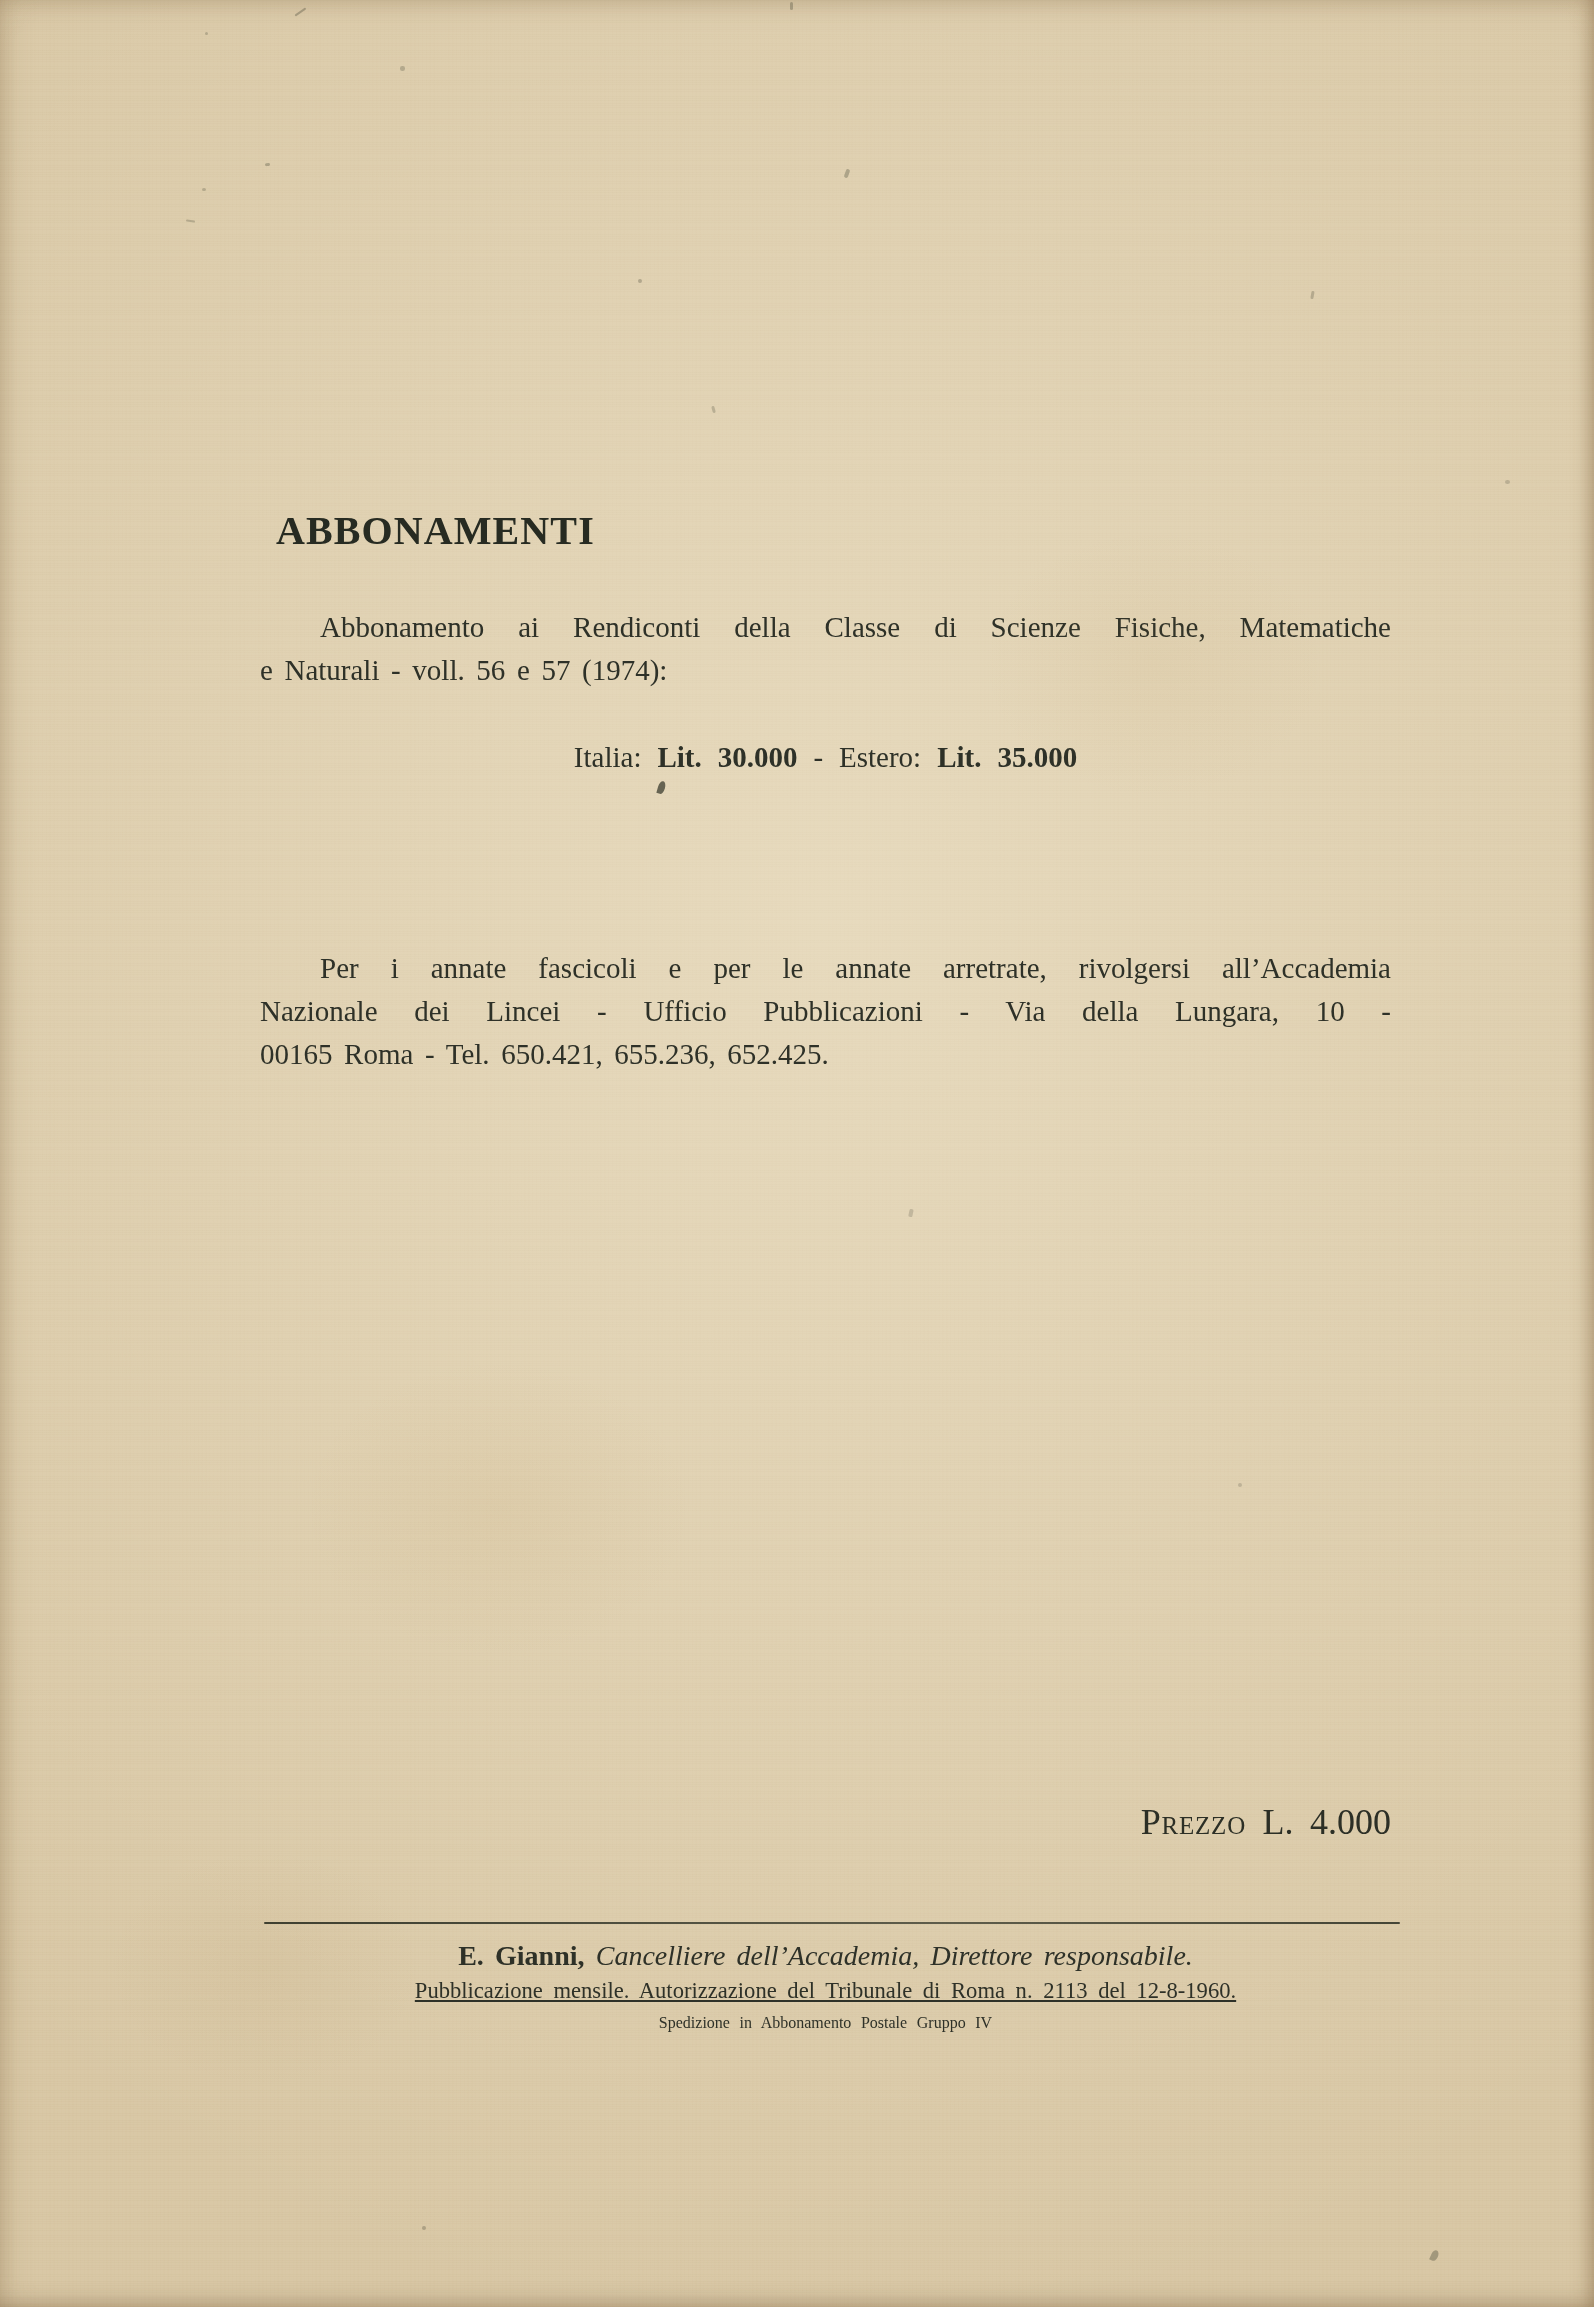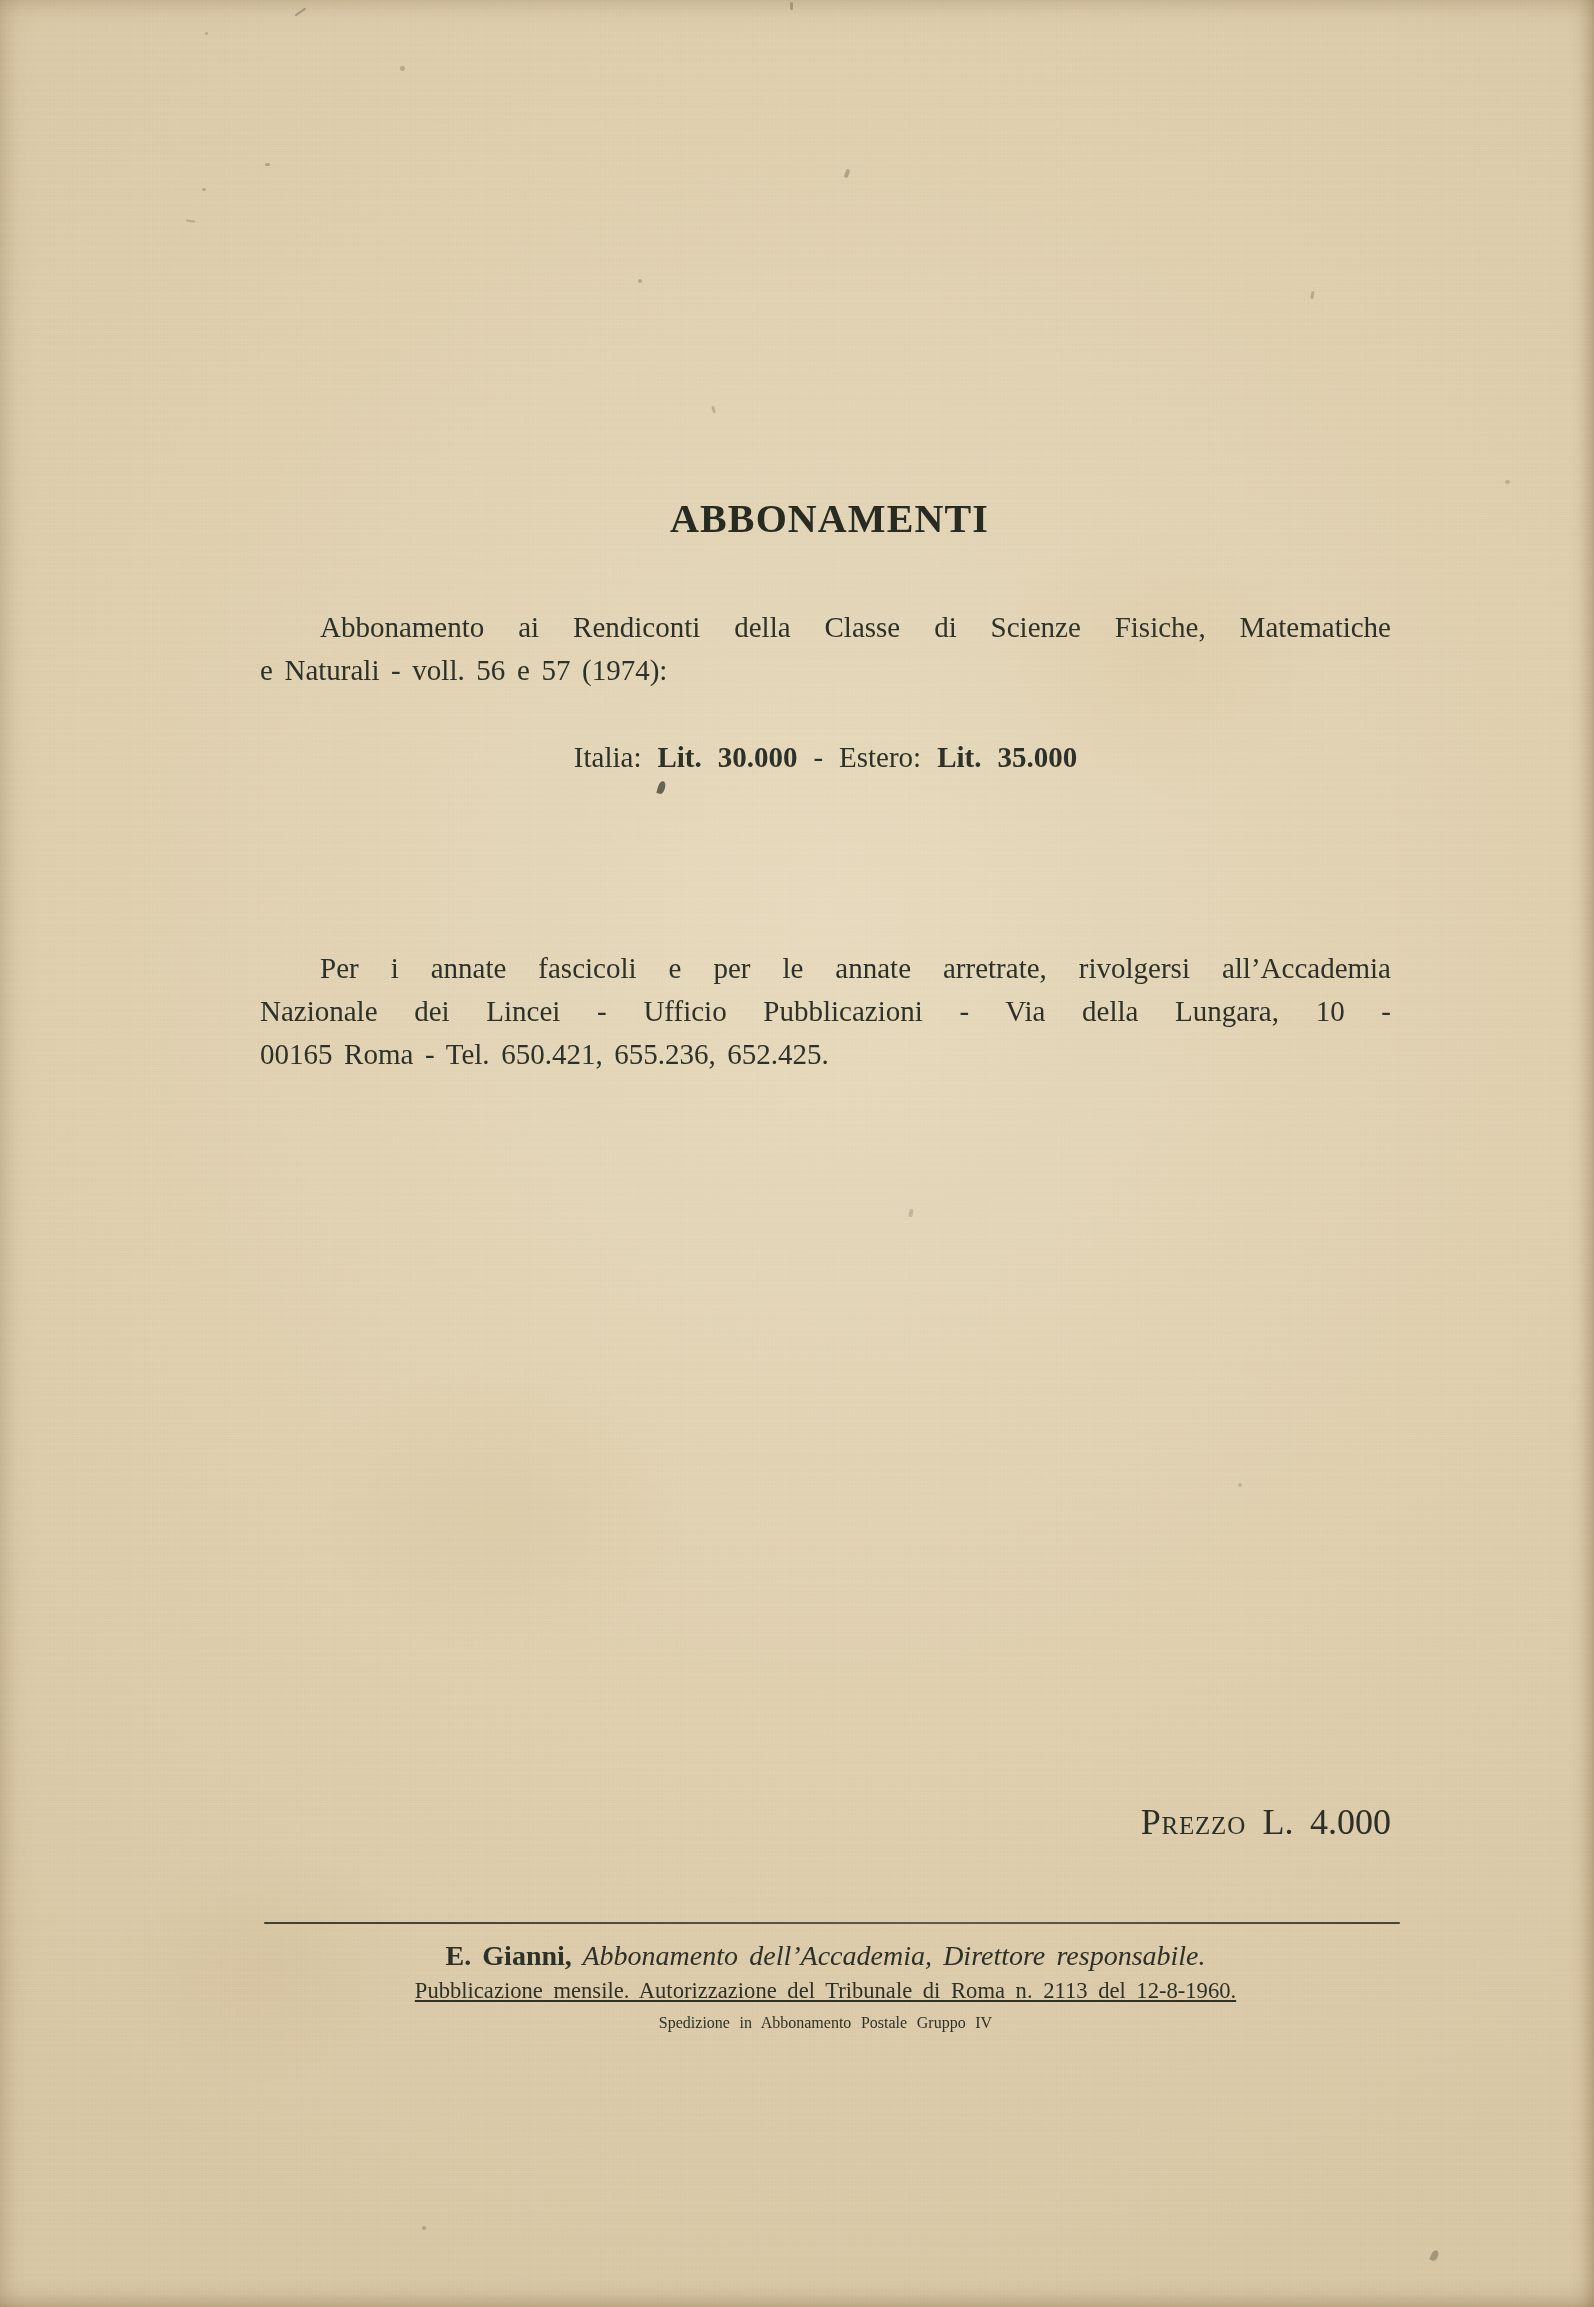--- a/index.html
+++ b/index.html
@@ -17,23 +17,23 @@
       inset -12px 0 19.6px -9px rgba(110,80,45,0.38),
       inset 0 -13.6px 24px -10.6px rgba(110,80,45,0.30),
       inset 15px 0 33px -15px rgba(110,80,45,0.22),
       inset 0 16.6px 33px -16.6px rgba(110,80,45,0.16);
     overflow:hidden;
     font-family:"Liberation Serif","DejaVu Serif",serif;
     color:#2e3128;
   }
   .title{
     position:absolute;left:260px;width:1131px;top:492px;
-    margin:4px;
+    margin:16px;
     font-size:40px;line-height:45px;font-weight:bold;
-    letter-spacing:1.1px;text-align:center;
+    letter-spacing:1.1px;text-align:left;
     color:#272b22;
   }
   .para{
     position:absolute;left:260px;width:1131px;
     font-size:29px;line-height:43px;
   }
   .para .line{word-spacing:0.15em;}
   .para .line.just{text-align:justify;text-align-last:justify;word-spacing:0.02em;}
   .para .line.ind{text-indent:60px;}
   .para .line.ctr{text-align:center;word-spacing:0.30em;}
@@ -102,21 +102,21 @@
   <div class="para p-backissues">
       <div class="line just ind"><span>Per i annate fascicoli e per le annate arretrate, rivolgersi all’Accademia</span></div>
       <div class="line just"><span>Nazionale dei Lincei - Ufficio Pubblicazioni - Via della Lungara, 10 -</span></div>
       <div class="line"><span>00165 Roma - Tel. 650.421, 655.236, 652.425.</span></div>
     </div>
 
   <div class="prezzo"><span class="sc">Prezzo</span> <span>L. 4.000</span></div>
 
   <div class="rule"></div>
 
-  <div class="footer-line f1"><span class="b">E. Gianni,</span><span class="i"> Abbonamento dell’Accademia, Direttore responsabile.</span></div>
+  <div class="footer-line f1"><span class="b">E. Gianni,</span><span class="i"> Cancelliere dell’Accademia, Direttore responsabile.</span></div>
   <div class="footer-line f2">Pubblicazione mensile. Autorizzazione del Tribunale di Roma n. 2113 del 12-8-1960.</div>
   <div class="footer-line f3">Spedizione in Abbonamento Postale Gruppo IV</div>
 
   <div class="stain stain1"></div>
   <div class="stain stain2"></div>
   <div class="stain stain3"></div>
 
   <div class="speck sp1"></div>
   <div class="speck sp2"></div>
   <div class="speck sp3"></div>

